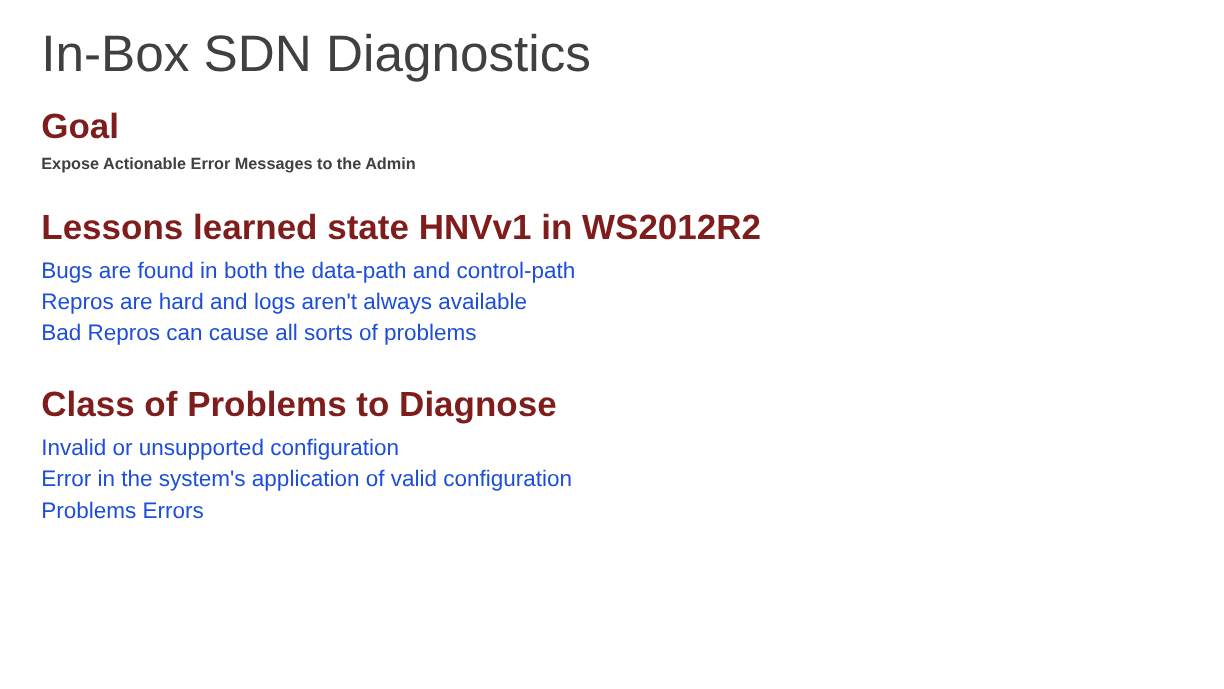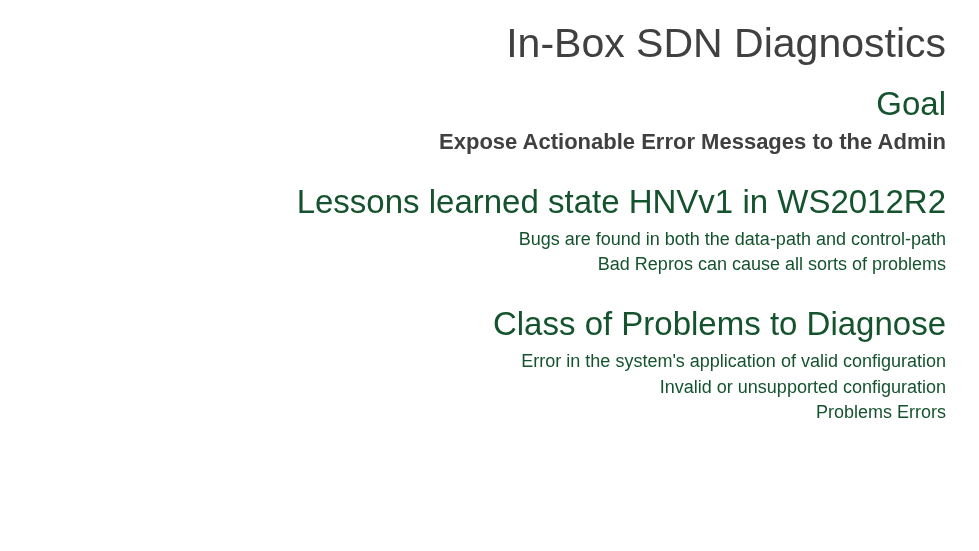--- a/index.html
+++ b/index.html
@@ -1,52 +1,51 @@
 <!DOCTYPE html>
 <html><head>
   <meta charset="utf-8">
   <style>
     * {
       margin: 0;
       padding: 0;
       box-sizing: border-box;
-      text-align: right;
     }
     body {
       font-family: "Segoe UI", "Segoe UI Light", Arial, sans-serif;
       background: #ffffff;
       width: 979px;
       height: 551px;
       padding: 20px 33px;
       color: #404040;
     }
     .title {
       font-size: 41px;
       font-weight: 300;
       color: #404040;
       margin-bottom: 18px;
       letter-spacing: 0px;
     }
     .section-heading {
-      font-size: 33px;
-      font-weight: 400;
-      color: #14532d;
+      font-size: 28px;
+      font-weight: 700;
+      color: #7f1d1d;
       margin-bottom: 6px;
       letter-spacing: 0px;
     }
     .subtitle {
-      font-size: 22px;
+      font-size: 13px;
       font-weight: 600;
       color: #404040;
       margin-bottom: 28px;
     }
     .body-line {
       font-size: 18px;
       font-weight: 400;
-      color: #14532d;
+      color: #1d4ed8;
       line-height: 1.4;
     }
     .section {
       margin-bottom: 28px;
     }
     .section-body {
       margin-top: 2px;
     }
   </style>
 </head>
@@ -56,24 +55,25 @@
 
 <div class="section">
   <h2 class="section-heading">Goal</h2>
   <p class="subtitle">Expose Actionable Error Messages to the Admin</p>
 </div>
 
 <div class="section">
   <h2 class="section-heading">Lessons learned state HNVv1 in WS2012R2</h2>
   <div class="section-body">
     <p class="body-line">Bugs are found in both the data-path and control-path</p>
+    <p class="body-line">Repros are hard and logs aren't always available</p>
     <p class="body-line">Bad Repros can cause all sorts of problems</p>
   </div>
 </div>
 
 <div class="section">
   <h2 class="section-heading">Class of Problems to Diagnose</h2>
   <div class="section-body">
+    <p class="body-line">Invalid or unsupported configuration</p>
     <p class="body-line">Error in the system's application of valid configuration</p>
-    <p class="body-line">Invalid or unsupported configuration</p>
     <p class="body-line">Problems Errors</p>
   </div>
 </div>
 
 </body></html>

